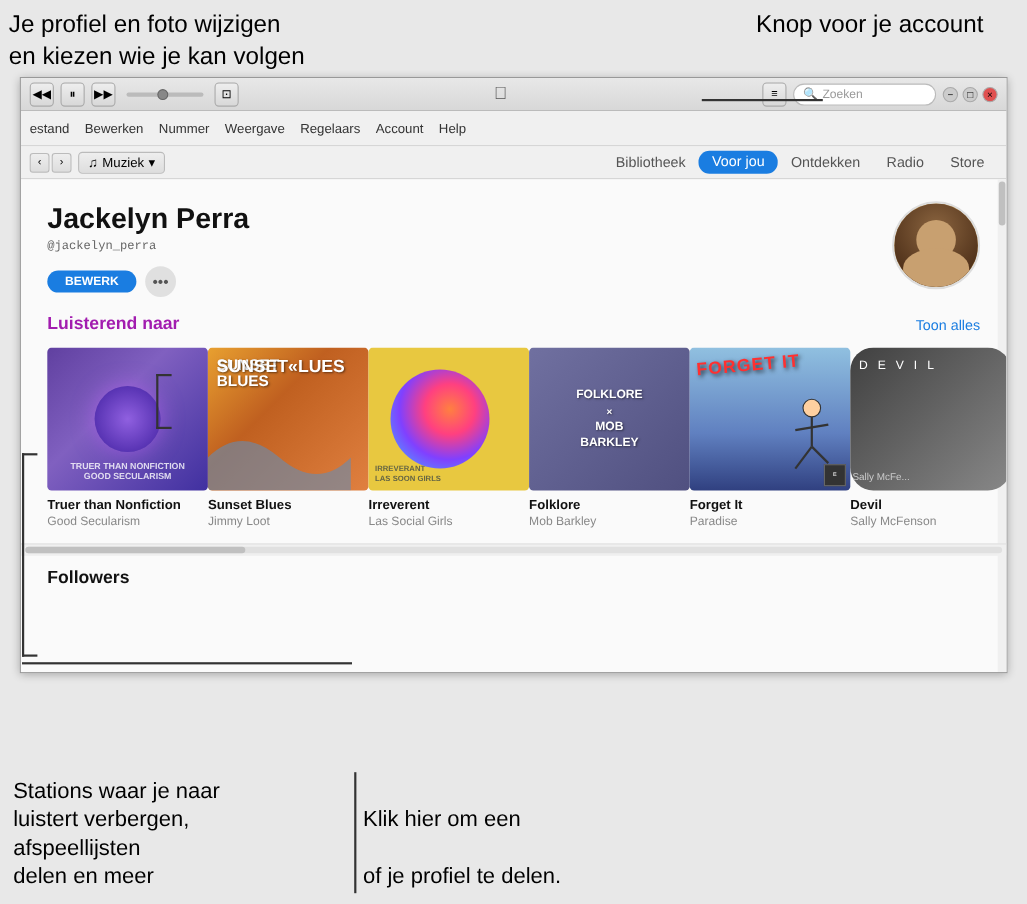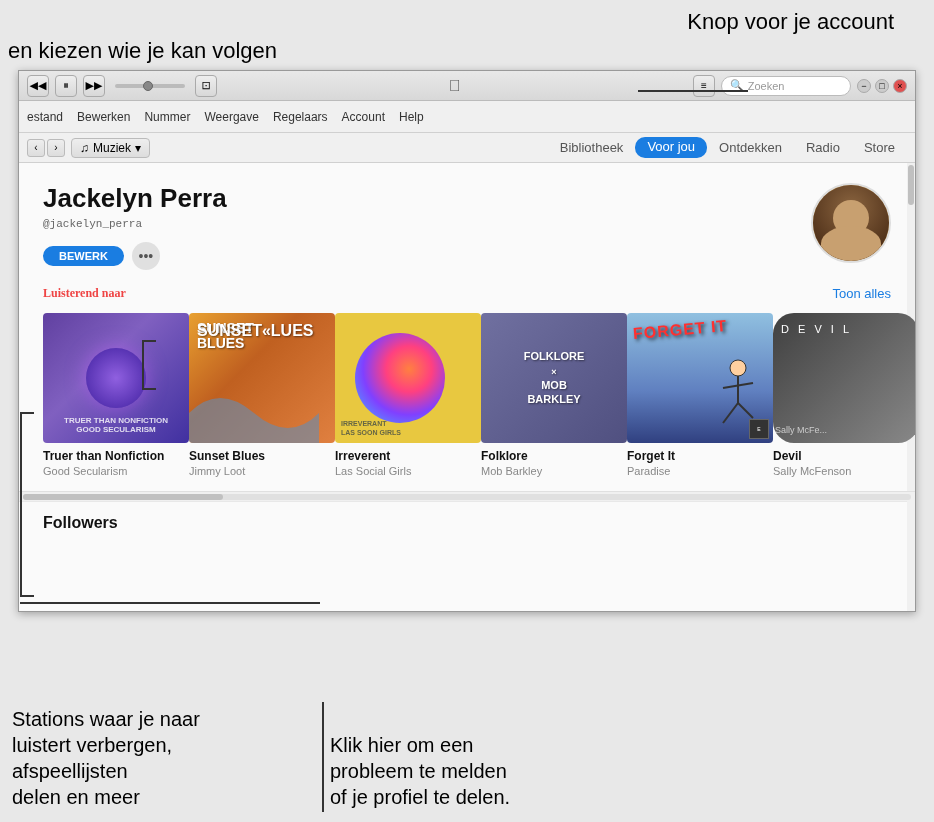--- a/index.html
+++ b/index.html
@@ -371,24 +371,23 @@
     
     .section-header {
       display: flex;
       justify-content: space-between;
       align-items: center;
       padding: 0 24px;
       margin-bottom: 12px;
     }
 
     .section-title {
-      font-size: 12px;
+      font-size: 16px;
       font-weight: 700;
-      color: #ef4444;
-      font-family: Liberation Serif, serif;
+      color: #a21caf;
     }
 
     .section-link {
       font-size: 13px;
       color: #1a7de1;
       cursor: pointer;
     }
 
     
     .album-grid {
@@ -524,21 +523,21 @@
     .followers-title {
       font-size: 16px;
       font-weight: 700;
       color: #111;
     }
   </style>
 </head>
 <body>
 
 <div class="annotation annotation-topleft">
-  <br>
+  <span>Je profiel en foto wijzigen</span><br>
   <span>en kiezen wie je kan volgen</span>
 </div>
 
 <div class="annotation annotation-topright">
   <span>Knop voor je account</span>
 </div>
 
 <div class="itunes-window">
 
   <div class="title-bar">
@@ -724,19 +723,19 @@
 
 <div class="annotation" style="bottom:12px; left:12px; width:290px; font-size:20px; line-height:1.3;">
   <span>Stations waar je naar</span><br>
   <span>luistert verbergen,</span><br>
   <span>afspeellijsten</span><br>
   <span>delen en meer</span>
 </div>
 
 <div class="annotation" style="bottom:12px; left:330px; width:280px; font-size:20px; line-height:1.3;">
   <span>Klik hier om een</span><br>
-  <span>probleem te melden</span><br>
+  <br>
   <span>of je profiel te delen.</span>
 </div>
 
 <div style="position:absolute; left:322px; bottom:10px; height:110px; width:2px; background:#333;"></div>
 
 <div style="position:absolute; left:20px; bottom:218px; width:300px; height:2px; background:#333;"></div>
 
 </body></html>

